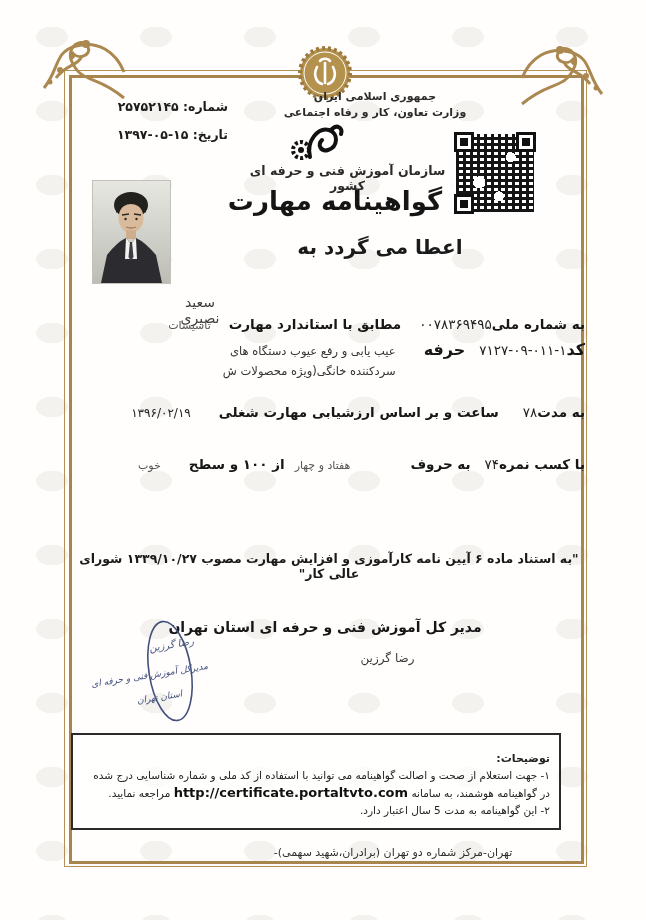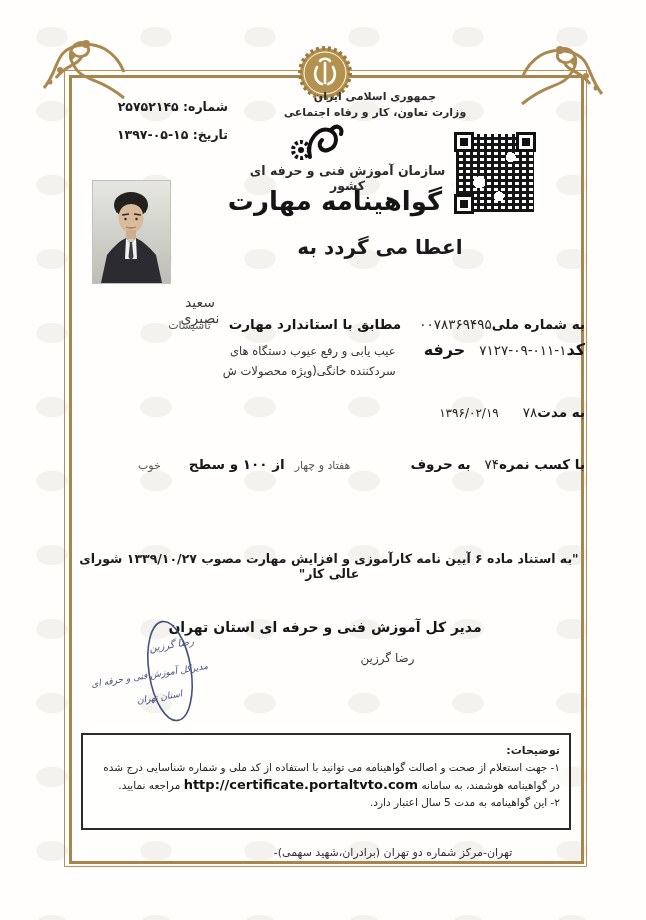--- a/index.html
+++ b/index.html
@@ -56,22 +56,22 @@
   .row2 .lbl-big{font-size:16px;font-weight:800;}
   .craft{display:inline-block;width:212px;font-size:11.5px;color:#333;line-height:1.7;}
   .quote{position:absolute;left:70px;right:58px;top:551px;text-align:center;
          font-size:12.5px;font-weight:800;color:#1a1a1a;}
   .sig-title{position:absolute;left:150px;top:619px;width:350px;text-align:center;
              font-size:14px;font-weight:800;color:#161616;}
   .sig-name{position:absolute;left:300px;top:651px;width:175px;text-align:center;font-size:12px;color:#3a3a3a;}
   .stamp{position:absolute;left:88px;top:616px;}
   .stamp text{font-style:italic;fill:#44517d;}
   
-  .notes{position:absolute;left:81px;top:733px;width:490px;height:97px;border:2px solid #2b2b2b;
-         padding:8px 9px;box-sizing:border-box;font-size:10.5px;line-height:1.5;color:#232323;background:rgba(255,255,255,.65);}
+  .notes{position:absolute;left:71px;top:733px;width:490px;height:97px;border:2px solid #2b2b2b;
+         padding:16px 9px;box-sizing:border-box;font-size:10.5px;line-height:1.5;color:#232323;background:rgba(255,255,255,.65);}
   .notes .heading{font-weight:800;font-size:11px;}
   .notes .url{font-weight:700;font-size:13px;color:#111;text-align:center;}
   .footer-line{position:absolute;left:238px;top:846px;width:310px;text-align:center;font-size:11px;color:#2e2e2e;}
 </style>
 </head>
 <body>
 
 <div class="page">
 
   <div class="frame-outer"></div>
@@ -182,20 +182,21 @@
   <div class="row row2" dir="rtl">
     <span class="lbl lbl-big">کد</span>
     <span class="val ltr g14">۷۱۲۷-۰۹-۰۱۱-۱</span>
     <span class="lbl lbl-big g46">حرفه</span>
     <span class="craft g10">عیب یابی و رفع عیوب دستگاه های سردکننده خانگی(ویژه محصولات ش</span>
   </div>
 
   <div class="row row3" dir="rtl">
     <span class="lbl">به مدت</span>
     <span class="val g24">۷۸</span>
+    <span class="lbl g28">ساعت و بر اساس ارزشیابی مهارت شغلی</span>
     <span class="val g10" style="font-size:12px">۱۳۹۶/۰۲/۱۹</span>
   </div>
 
   <div class="row row4" dir="rtl">
     <span class="lbl">با کسب نمره</span>
     <span class="val g14">۷۴</span>
     <span class="lbl g60">به حروف</span>
     <span class="typed g10">هفتاد و چهار</span>
     <span class="lbl g28">از ۱۰۰ و سطح</span>
     <span class="typed g14">خوب</span>

